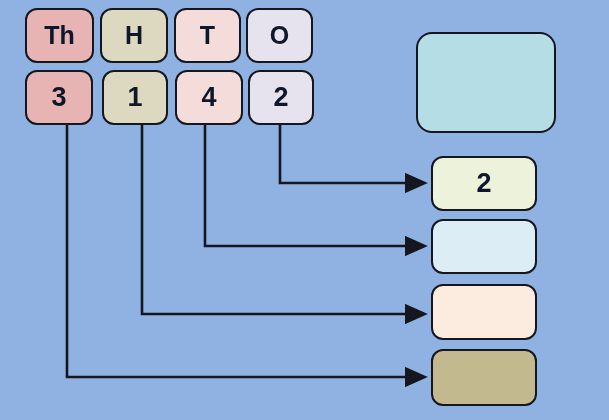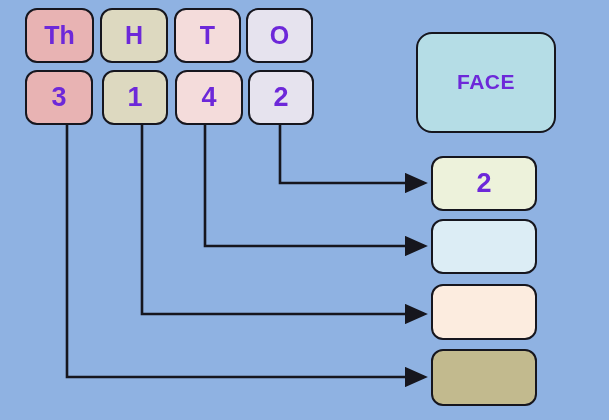--- a/index.html
+++ b/index.html
@@ -12,21 +12,21 @@
     color:#111;
   }
   .box{
     position:absolute;
     border:2.5px solid #16161e;
     border-radius:12px;
     display:flex;
     align-items:center;
     justify-content:center;
     box-sizing:border-box;
-    color:#6d28d9;
+    color:#0f172a;
   }
   .hdr{font-size:25px;}
   .dig{font-size:27px;}
   .ans{font-size:27px;}
   .fv{
     border-radius:16px;
     flex-direction:column;
     font-size:21px;
     line-height:1.45;
     letter-spacing:0.5px;
@@ -69,21 +69,20 @@
   <div class="box hdr" id="h-h" style="background-color: rgb(221, 217, 192);">H</div>
   <div class="box hdr" id="t-h" style="background-color: rgb(244, 220, 219);">T</div>
   <div class="box hdr" id="o-h" style="background-color: rgb(230, 227, 238);">O</div>
 
   <div class="box dig" id="th-d" style="background-color: rgb(232, 179, 179);">3</div>
   <div class="box dig" id="h-d" style="background-color: rgb(221, 217, 192);">1</div>
   <div class="box dig" id="t-d" style="background-color: rgb(244, 220, 219);">4</div>
   <div class="box dig" id="o-d" style="background-color: rgb(230, 227, 238);">2</div>
 
   <div class="box fv" id="fv" style="background-color: rgb(181, 221, 230);">
-    <span>FACE</span>
   </div>
 
   <div class="box ans" id="a1" style="background-color: rgb(237, 242, 219);">2</div>
   <div class="box ans" id="a2" style="background-color: rgb(220, 237, 245);"></div>
   <div class="box ans" id="a3" style="background-color: rgb(252, 236, 223);"></div>
   <div class="box ans" id="a4" style="background-color: rgb(194, 186, 142);"></div>
 
 </div>
 
 </body></html>

